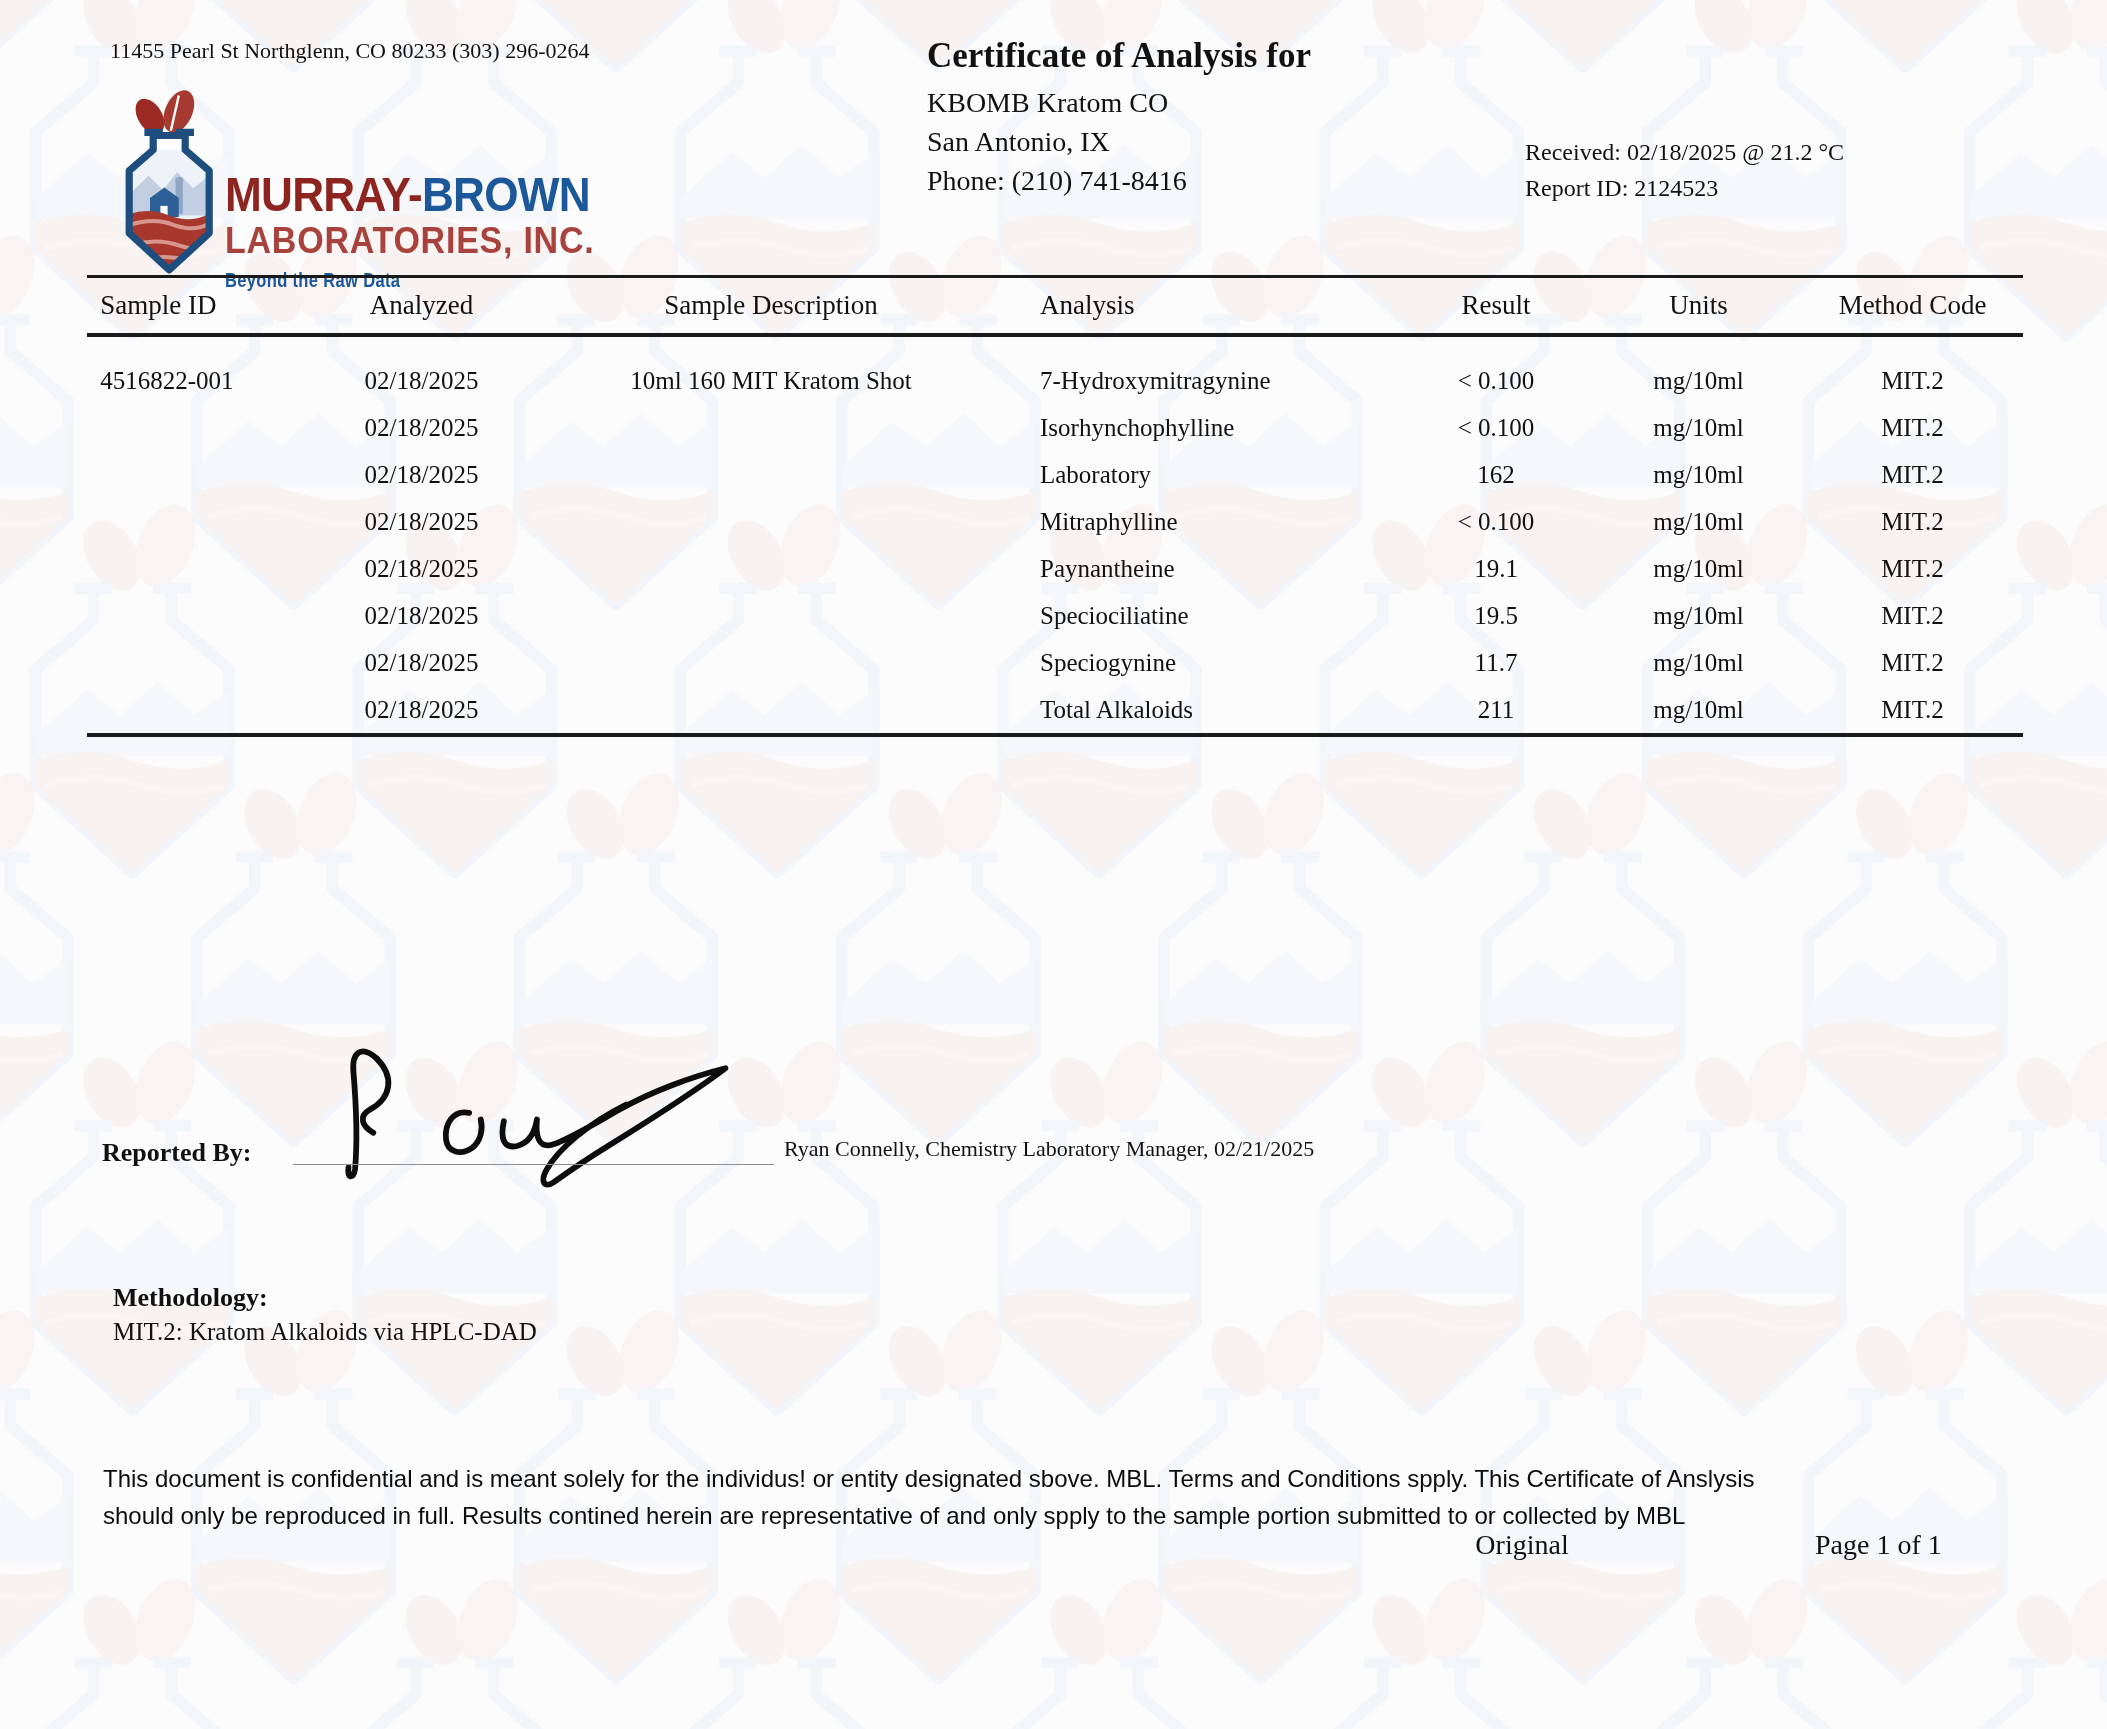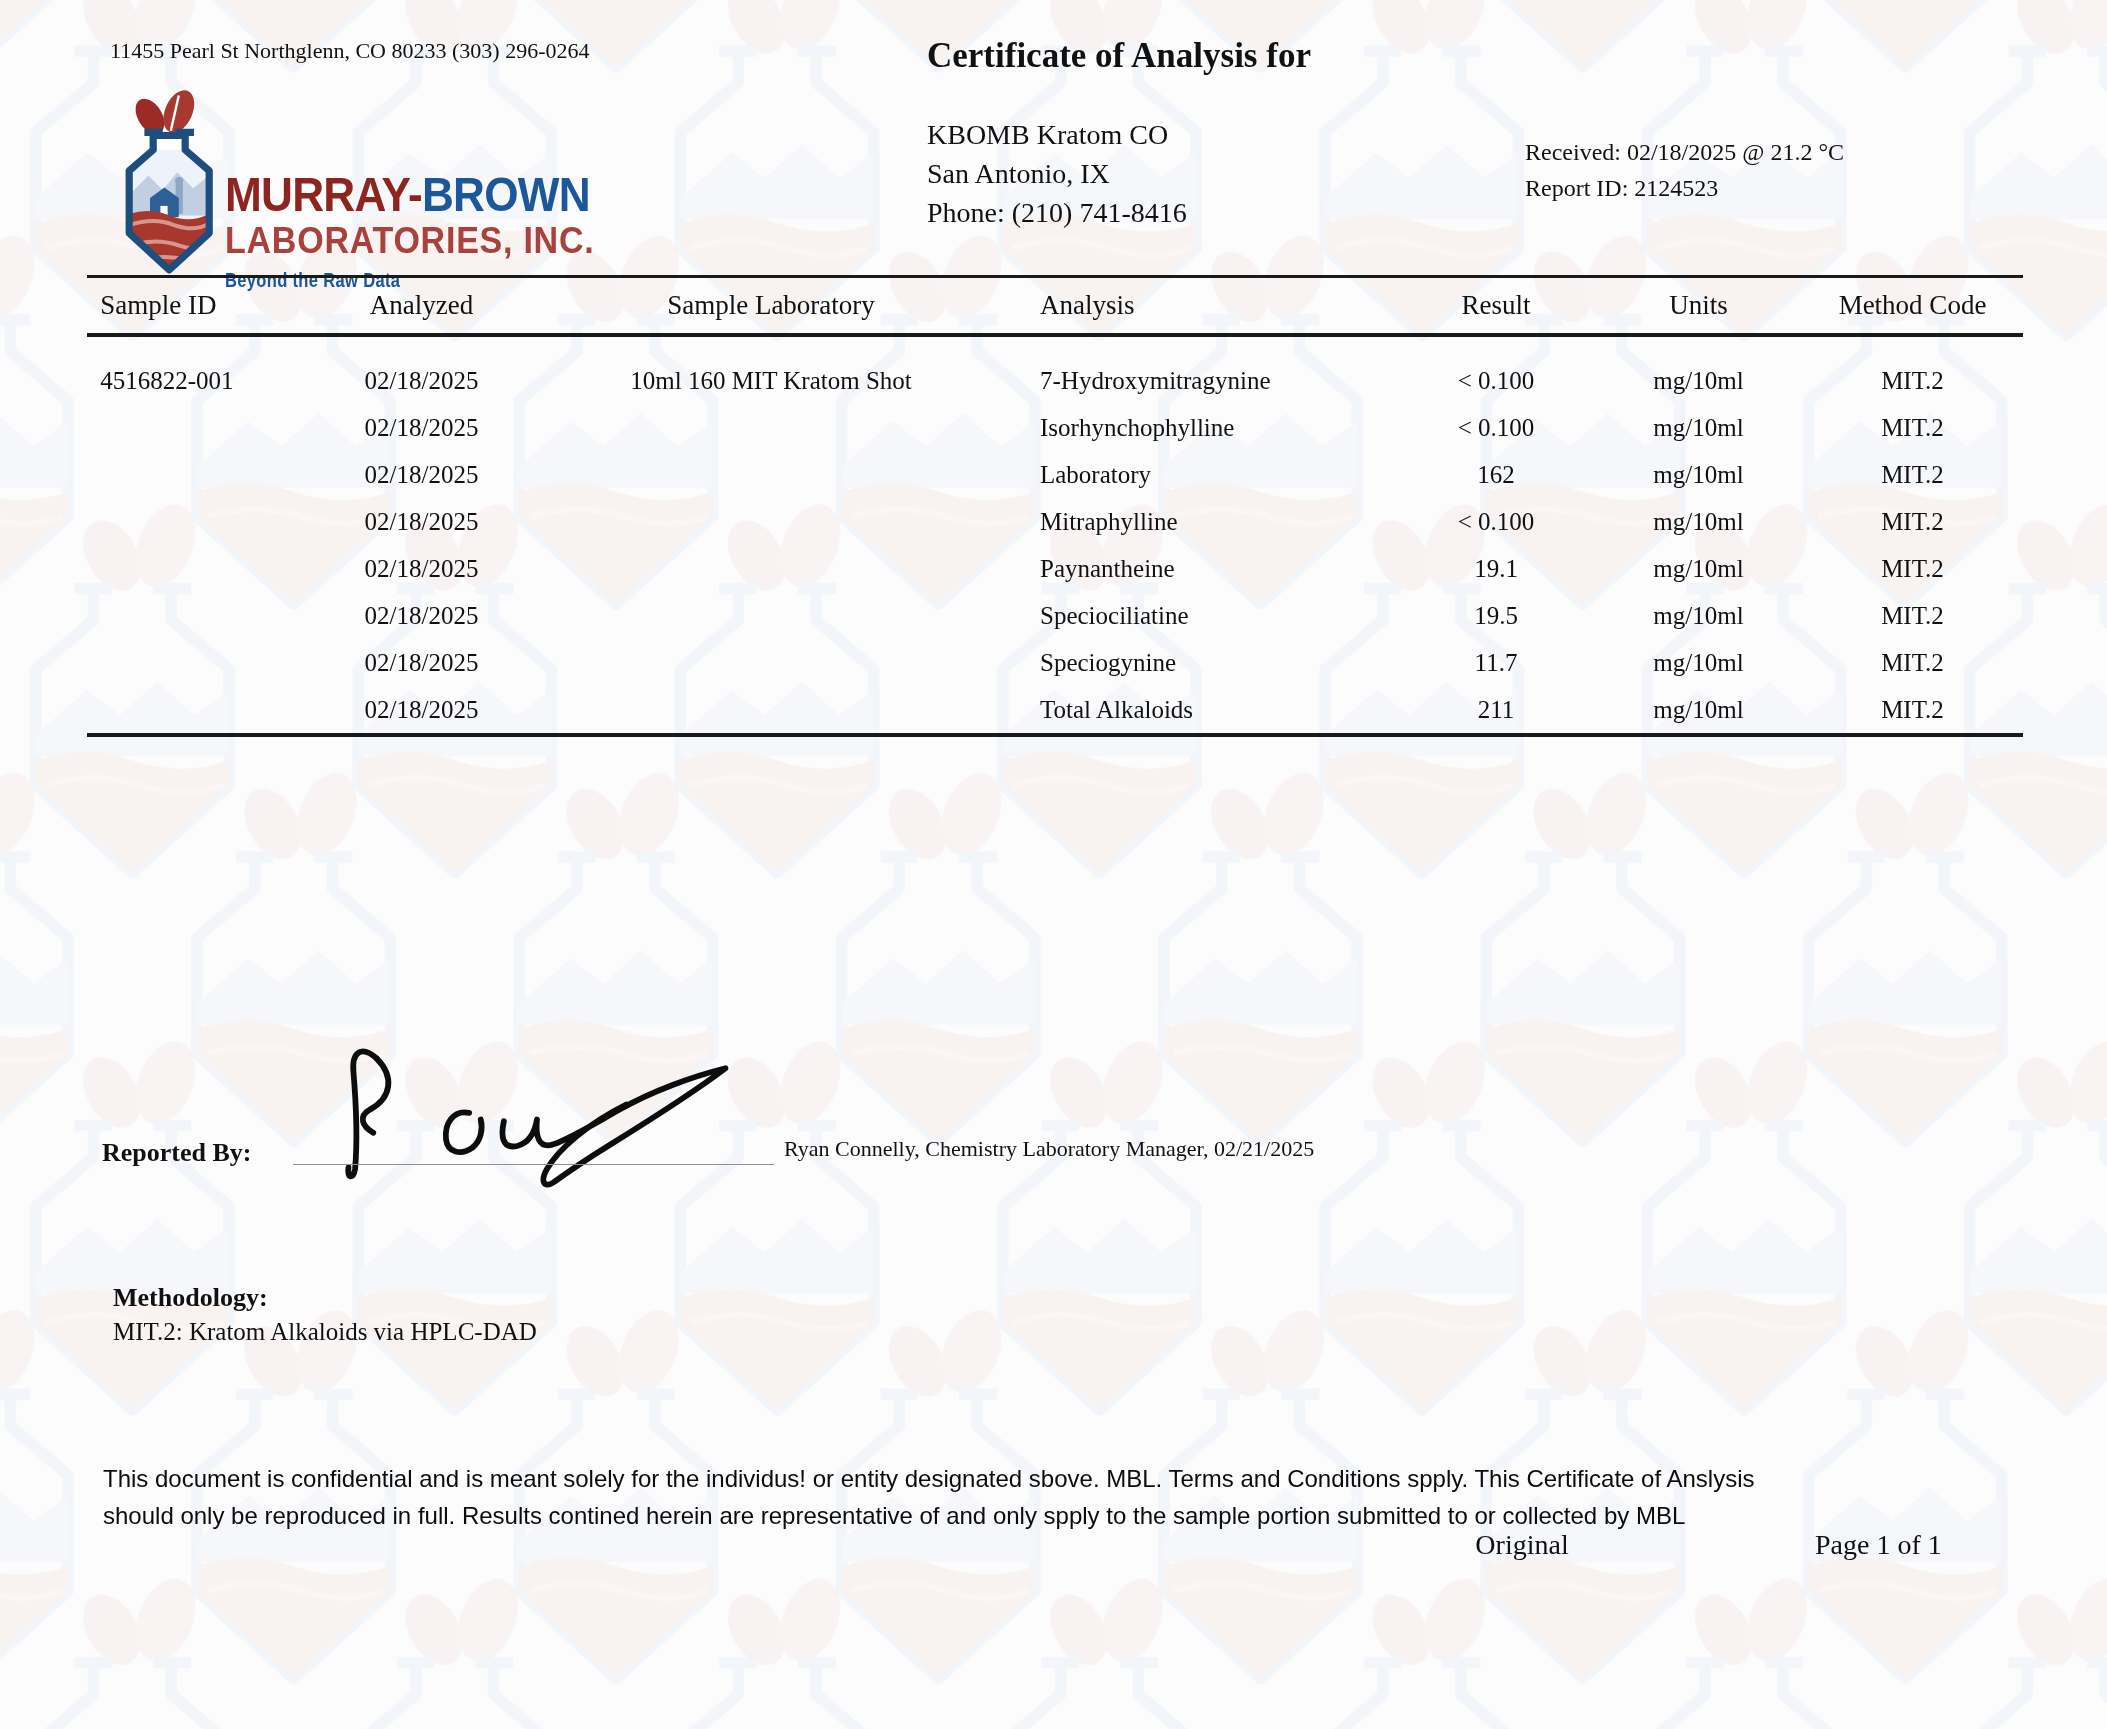--- a/index.html
+++ b/index.html
@@ -21,21 +21,21 @@
   .address{left:110px;top:38px;font-size:22px;}
   .logo-graphic{left:118px;top:89px;width:104px;height:205px;}
   .logo-name{left:225px;top:167px;font-family:"Liberation Sans",sans-serif;font-size:48px;font-weight:bold;
     letter-spacing:-0.8px;transform:scaleX(.92);transform-origin:left top;white-space:nowrap;}
   .logo-sub{left:225px;top:220px;font-family:"Liberation Sans",sans-serif;font-size:37px;font-weight:bold;
     letter-spacing:0.8px;transform:scaleX(.92);transform-origin:left top;white-space:nowrap;}
   .logo-tagline{left:225px;top:268px;font-family:"Liberation Sans",sans-serif;font-size:20.7px;font-weight:bold;
     letter-spacing:0.4px;transform:scaleX(.80);transform-origin:left top;white-space:nowrap;}
 
   .coa-title{left:927px;top:36px;font-size:35px;font-weight:bold;}
-  .client-block{left:927px;top:83px;font-size:28px;line-height:39px;margin-top:32px;}
+  .client-block{left:927px;top:83px;font-size:28px;line-height:39px;}
   .received-block{left:1525px;top:134px;font-size:24px;line-height:36px;}
 
   
   .coa-table{left:87px;top:275px;width:1936px;}
   .tline{width:1936px;background:#1a1a1a;}
   .tline.t1{height:3.3px;}
   .tline.t2{height:4.1px;}
   .tline.t3{height:3.3px;}
   .trow{display:grid;grid-template-columns:231px 207px 492px 380px 198px 207px 221px;align-items:center;}
   .thead{height:55px;font-size:27px;}
@@ -135,21 +135,21 @@
   <div class="abs received-block">
     <div class="nowrap">Received: 02/18/2025 @ 21.2 °C</div>
     <div class="nowrap">Report ID: 2124523</div>
   </div>
 
   <div class="abs coa-table">
     <div class="tline t1"></div>
     <div class="trow thead" id="coa-header">
         <div class="tcell c0">Sample ID</div>
         <div class="tcell c1">Analyzed</div>
-        <div class="tcell c2">Sample Laboratory</div>
+        <div class="tcell c2">Sample Description</div>
         <div class="tcell c3">Analysis</div>
         <div class="tcell c4">Result</div>
         <div class="tcell c5">Units</div>
         <div class="tcell c6">Method Code</div>
       </div>
     <div class="tline t2"></div>
     <div class="tbody" id="coa-body">
         <div class="trow">
           <div class="tcell c0">4516822-001</div>
           <div class="tcell c1">02/18/2025</div>

